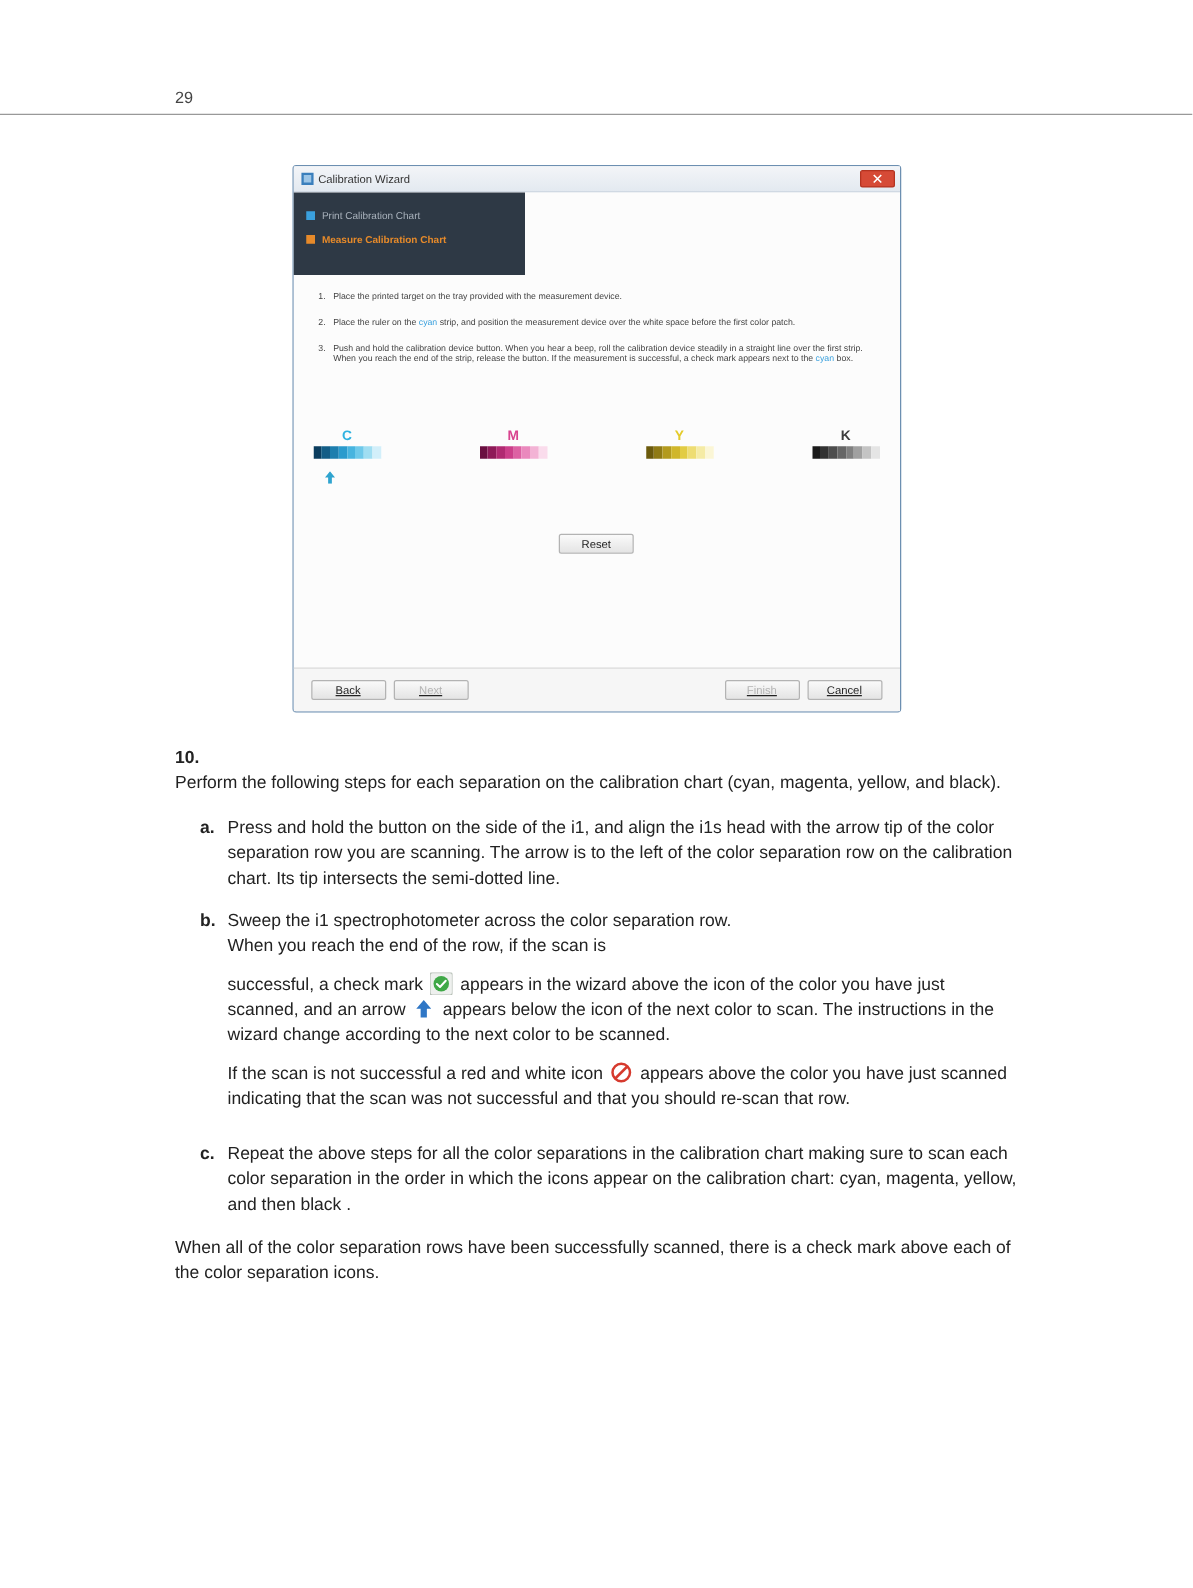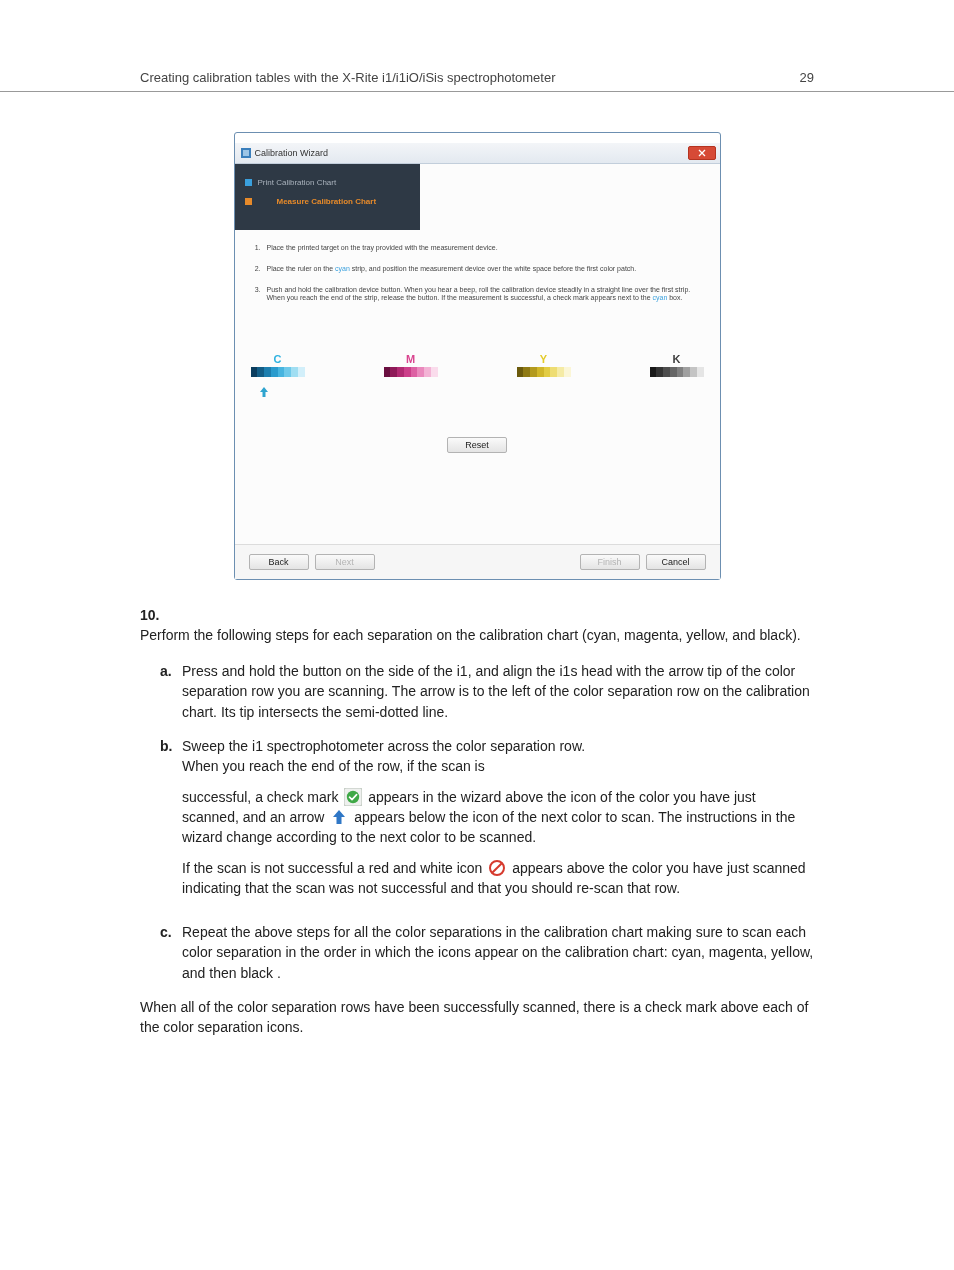--- a/index.html
+++ b/index.html
@@ -38,21 +38,20 @@
     font-size: 8px;
   }
   .wizard-titlebar {
     height: 20px;
     background: linear-gradient(#f3f5f8, #e3e9f0);
     border-bottom: 1px solid #c2cedb;
     display: flex;
     align-items: center;
     padding: 0 4px 0 6px;
     justify-content: space-between;
-    margin-top: 10px;
   }
   .wizard-titlebar svg.app-icon { width: 10px; height: 10px; margin-right: 4px; }
   .wizard-title { flex: 1; font-size: 9px; color: #333; }
   .wizard-close {
     width: 26px; height: 12px;
     background: #d64a36;
     border: 1px solid #b43320;
     border-radius: 2px;
     display: flex; align-items: center; justify-content: center;
     color: #fff; font-size: 8px; line-height: 1;
@@ -69,21 +68,21 @@
     padding: 14px 10px;
     color: #a9b2bc;
     font-size: 8px;
   }
   .sidebar-item { display: flex; align-items: center; margin-bottom: 10px; }
   .sidebar-square {
     width: 7px; height: 7px; margin-right: 6px; flex-shrink: 0;
   }
   .sq-blue { background: #3aa0dd; }
   .sq-orange { background: #e68a2a; }
-  .sidebar-active { color: #e68a2a; font-weight: bold; gap: 19px; }
+  .sidebar-active { color: #e68a2a; font-weight: bold; }
 
   .wizard-main {
     flex: 1;
     display: flex;
     flex-direction: column;
     padding: 14px 16px 10px 16px;
     color: #444;
   }
   .instr-list { font-size: 7px; line-height: 1.25; list-style: none; padding: 0; margin: 0 0 18px 0; }
   .instr-list li { display: flex; margin-bottom: 12px; }
@@ -139,20 +138,21 @@
   }
   .win-btn.disabled { color: #b4b4b4; }
 
   .wizard-footer {
     height: 34px;
     border-top: 1px solid #dcdcdc;
     display: flex;
     align-items: center;
     padding: 0 14px;
     background: #f6f6f6;
+    text-decoration: underline;
   }
   .footer-left { display: flex; gap: 6px; }
   .footer-right { margin-left: auto; display: flex; gap: 6px; }
 
   
   .step10 {
     display: flex;
     margin-top: 10px;
     font-size: 14px;
     line-height: 1.4;
@@ -188,21 +188,20 @@
     line-height: 1.45;
     margin-top: 2px;
   }
 </style>
 </head>
 <body>
 
 <div class="page">
 
   <div class="header-row">
-    <span>Creating calibration tables with the X-Rite i1/i1iO/iSis spectrophotometer</span>
     <span>29</span>
   </div>
 
   <div class="content">
 
     <div class="wizard">
       <div class="wizard-titlebar">
         <svg class="app-icon" viewBox="0 0 10 10">
             <rect x="0" y="0" width="10" height="10" fill="#3a7fbc"></rect>
             <rect x="2" y="2" width="6" height="6" fill="#9cc5e6"></rect>

